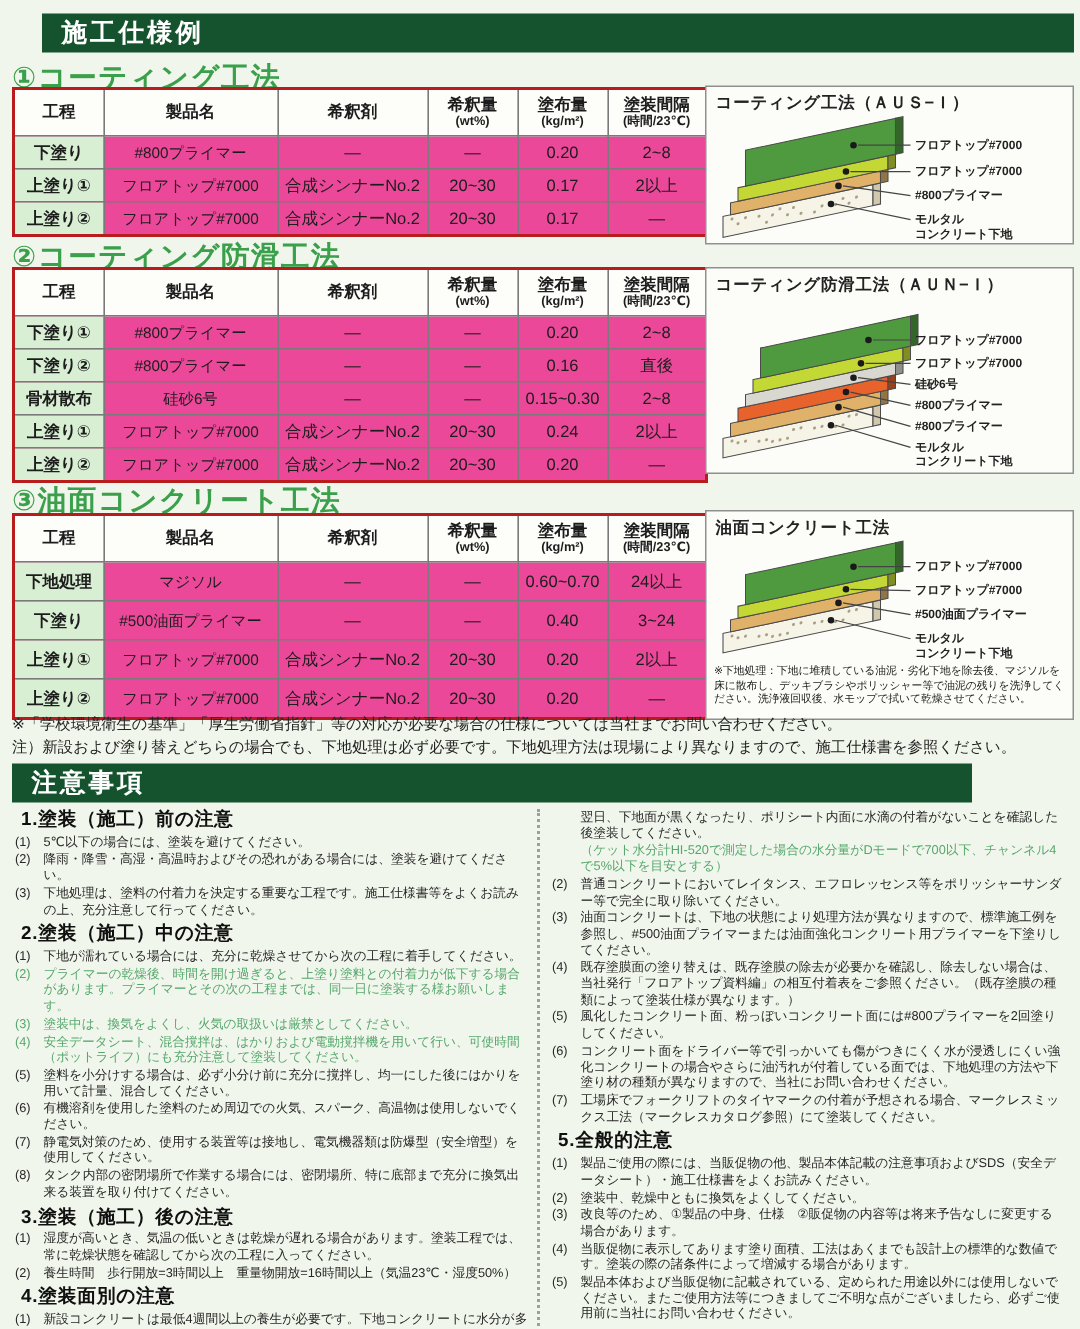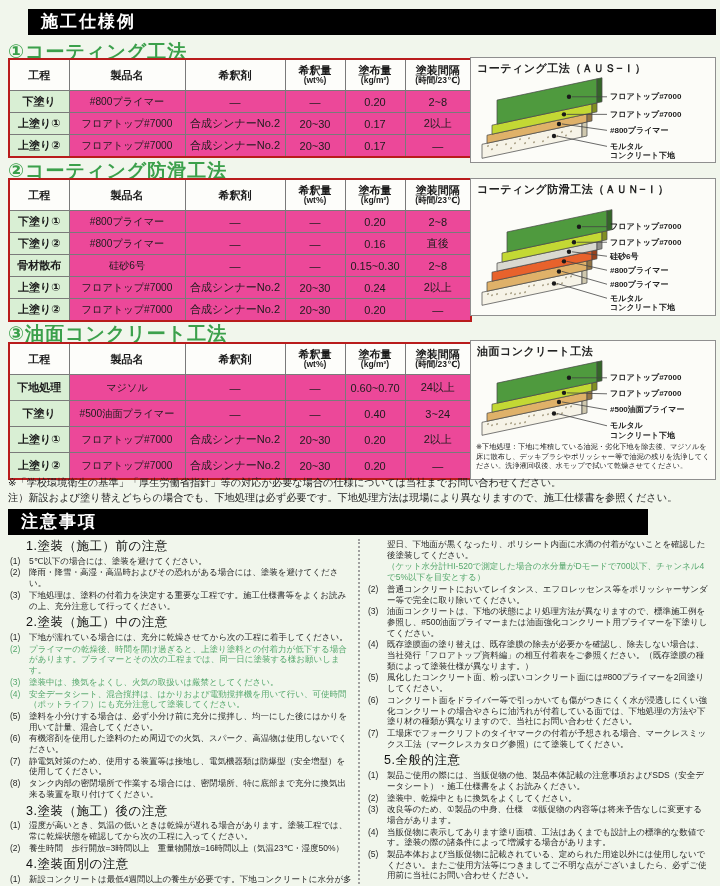--- a/index.html
+++ b/index.html
@@ -1,18 +1,18 @@
 <!DOCTYPE html>
 <html><head>
 <meta charset="utf-8">
 <style>
   html,body{margin:0;padding:0;}
   .page{position:relative;width:720px;height:886px;background:#f1f6ec;overflow:hidden;
         font-family:"Liberation Sans","DejaVu Sans",sans-serif;}
-  .bar{position:absolute;background:#000000;color:#ffffff;font-weight:bold;font-size:17px;
+  .bar{position:absolute;background:#14532d;color:#ffffff;font-weight:bold;font-size:17px;
        line-height:26px;height:26px;padding-left:13px;letter-spacing:2px;box-sizing:border-box;}
   .bar-top{left:28px;top:9px;width:688px;}
   .bar-notes{left:8px;top:509px;width:640px;}
   .sec-heading{position:absolute;left:8px;color:#3ba04b;font-size:19px;font-weight:bold;letter-spacing:1px;}
   .h1{top:39px}.h2{top:158px}.h3{top:321px}
   table.spec{position:absolute;left:8px;border-collapse:collapse;table-layout:fixed;width:462px;
              background:#ec4899;border:2px solid #b91c1c;}
   #table1{top:58px}#table2{top:178px}#table3{top:342px}
   .spec th,.spec td{border:1px solid #7a7a7a;text-align:center;vertical-align:middle;color:#1c1c1c;padding:0 1px;}
   .spec thead th{height:30px;font-size:11px;font-weight:bold;background:#fdfdfa;line-height:1.15;}
@@ -24,21 +24,21 @@
   .dbox{position:absolute;left:470px;width:246px;background:#fcfcf8;border:1px solid #8f8f8f;box-sizing:border-box;}
   .d1{top:57px;height:106px}.d2{top:178px;height:138px}.d3{top:340px;height:140px}
   .dtitle{font-size:11px;font-weight:bold;color:#222;padding:3px 0 0 6px;letter-spacing:0.5px;}
   .dbox svg{display:block;width:238px;margin:0 auto;}
   .dnote{font-size:7.2px;color:#222;padding:1px 5px 0 5px;line-height:1.35;}
   .fn{position:absolute;left:8px;width:708px;font-size:10.2px;color:#222;}
   .fn1{top:476px}.fn2{top:491px}
   .notes-wrap{position:absolute;left:10px;top:539px;width:702px;display:flex;align-items:stretch;}
   .ncol{width:342px;font-size:8.5px;line-height:1.26;color:#272727;}
   .ndiv{width:0;border-left:2px dotted #9f9f9f;margin:0 8px 0 6px;}
-  .nh{font-size:12.5px;font-weight:normal;color:#101010;margin:4px 16px 1px;letter-spacing:0.5px;}
+  .nh{font-size:12.5px;font-weight:bold;color:#101010;margin:4px 4px 1px;letter-spacing:0.5px;}
   .nh:first-child{margin-top:0;}
   .ni{padding-left:19px;margin-bottom:1px;}
   .nnum{display:inline-block;width:19px;margin-left:-19px;}
   .green{color:#55a76c;}
 </style>
 </head>
 <body>
 
 <div class="page">
 

